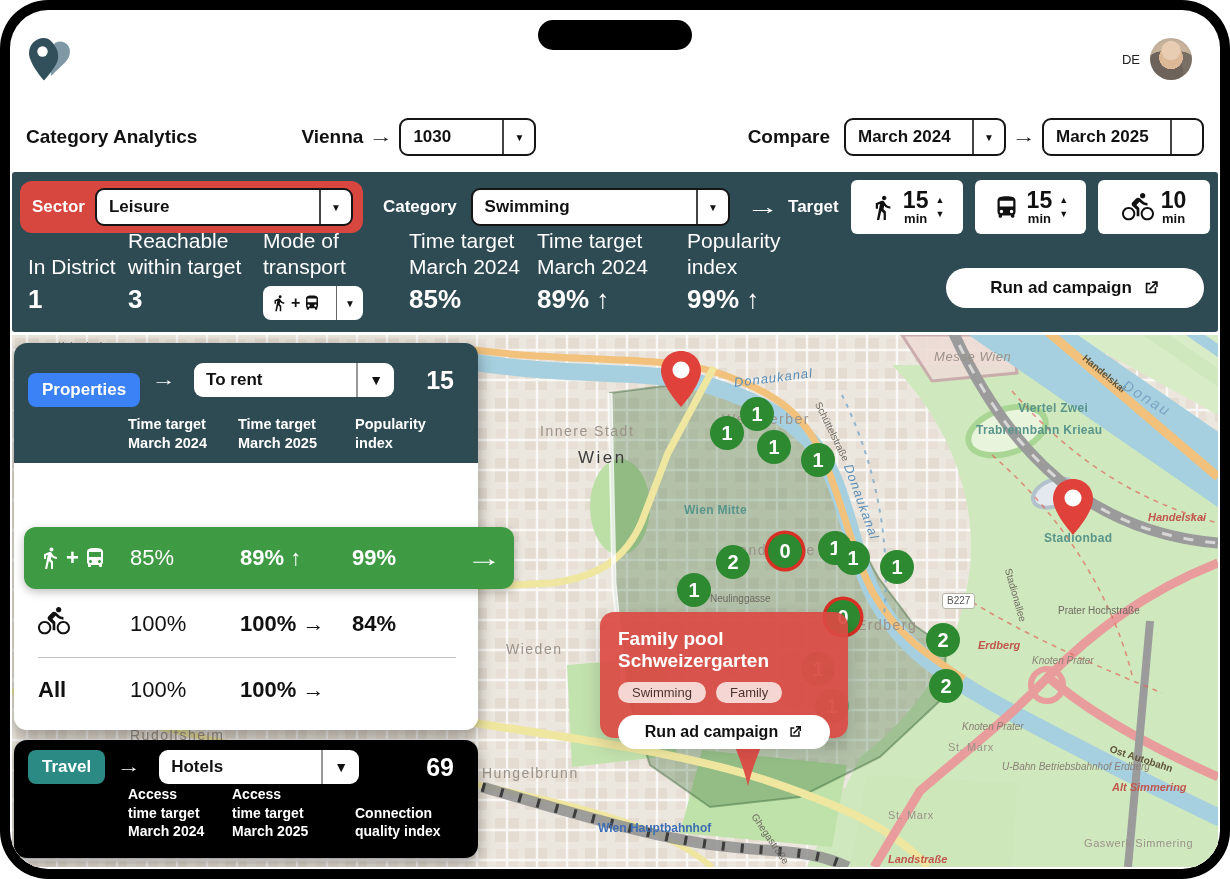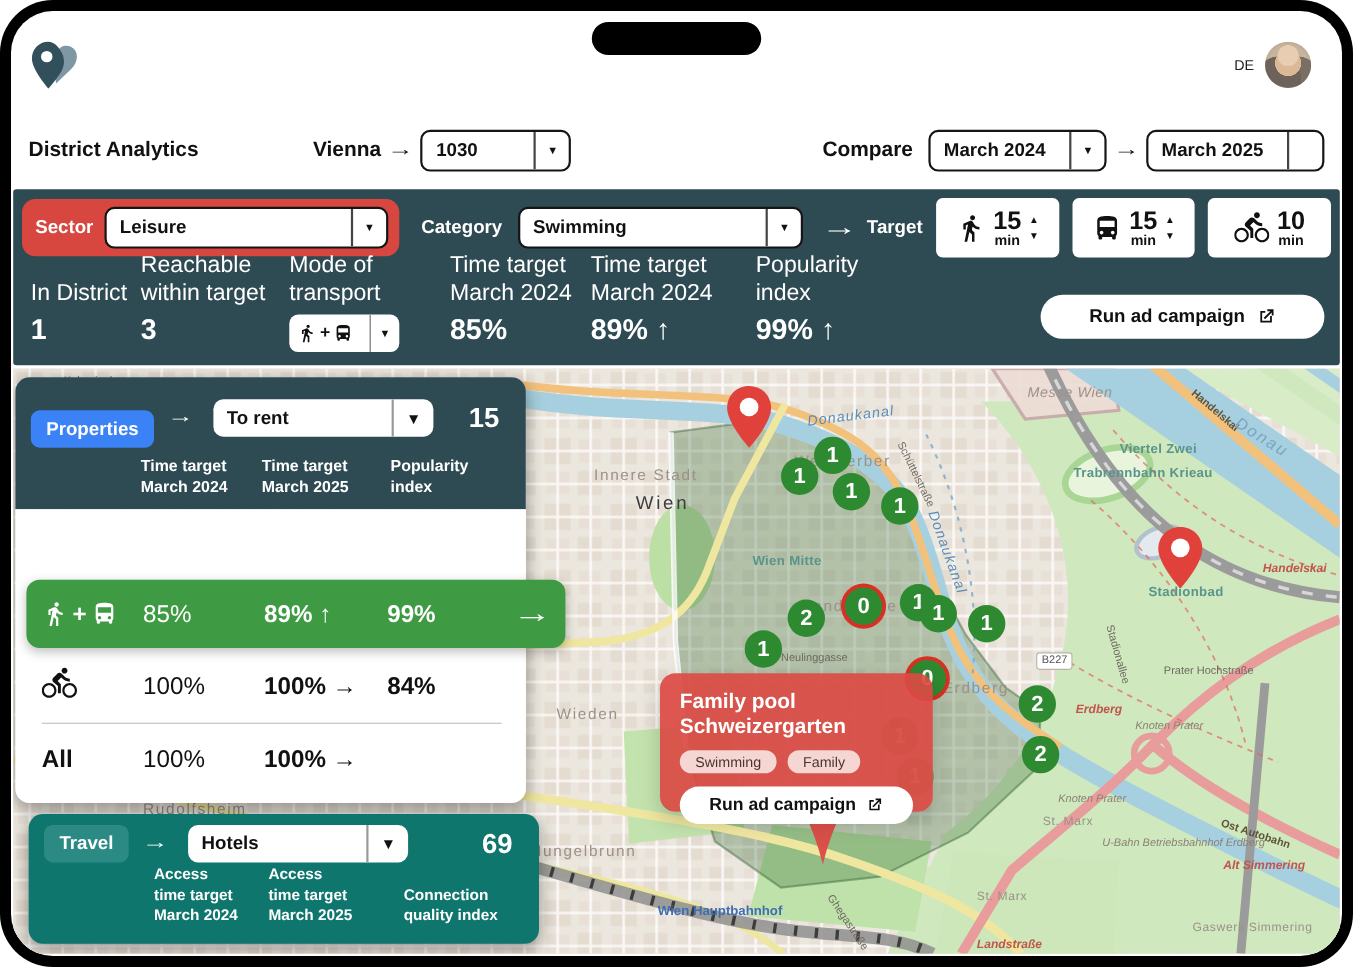--- a/index.html
+++ b/index.html
@@ -109,21 +109,21 @@
   .prow .cell{position:absolute;font-size:22px;white-space:nowrap;}
   .prow .c0{left:24px;} .prow .c1{left:116px;font-weight:400;} .prow .c2{left:226px;font-weight:700;} .prow .c3{left:338px;font-weight:700;}
   .prow.highlight{background:#3f9b43;border-radius:12px;color:#fff;left:10px;width:490px;box-shadow:0 3px 10px rgba(0,0,0,.25);}
   .prow.highlight .cell{color:#fff;}
   .prow.highlight .c0{left:14px;} .prow.highlight .c1{left:106px;} .prow.highlight .c2{left:216px;font-weight:700;} .prow.highlight .c3{left:328px;font-weight:600;}
   .prow .rowarrow{position:absolute;right:18px;font-size:24px;font-weight:700;transform:scaleX(1.5);}
   .divline{position:absolute;left:24px;right:22px;height:1px;background:#bfbfbf;}
   .icon24{width:27px;height:27px;}
   .modepair{display:flex;align-items:center;gap:4px;font-weight:700;}
 
-  .travel{left:14px;top:405px;width:464px;background:#0f766e;border-radius:13px;height:118px;}
+  .travel{left:2px;top:405px;width:464px;background:#000000;border-radius:13px;height:118px;}
   .travel .col-heads .col{font-size:14px;}
 
   .ext-icon{display:inline-flex;}
 </style>
 </head>
 <body>
 
 <div class="device">
   <div class="screen">
 
@@ -133,21 +133,21 @@
           <path fill="#7e98a5" d="M24 11 C27 4 36 4 40 9.5 C43.5 14.5 42 21.5 37 26.5 L23 40 L20.5 22 Z"></path>
           <path fill="#31505c" d="M16 2 C7.2 2 1 9 1 17.2 C1 27.5 16 44.5 16 44.5 C16 44.5 24.5 35 28.2 28 C31.2 22.5 30.8 15.5 27 10.2 C24.2 5.2 20.5 2 16 2 Z"></path>
           <circle cx="14.5" cy="15.5" r="5.2" fill="#ffffff"></circle>
         </svg>
       </div>
       <div class="locale">DE</div>
       <div class="avatar"></div>
     </div>
 
     <div class="subbar">
-      <div class="title">District Analytics</div>
+      <div class="title">Category Analytics</div>
       <div class="strong-label" style="margin-left:104px;">Vienna</div>
       <span class="arrow">→</span>
       <div class="sel bordered" style="width:137px;">
         <div class="txt">1030</div>
         <div class="dvd"></div>
         <div class="car">▼</div>
       </div>
       <div style="flex:1"></div>
       <div class="strong-label">Compare</div>
       <div class="sel bordered" style="width:162px;margin-left:14px;">

